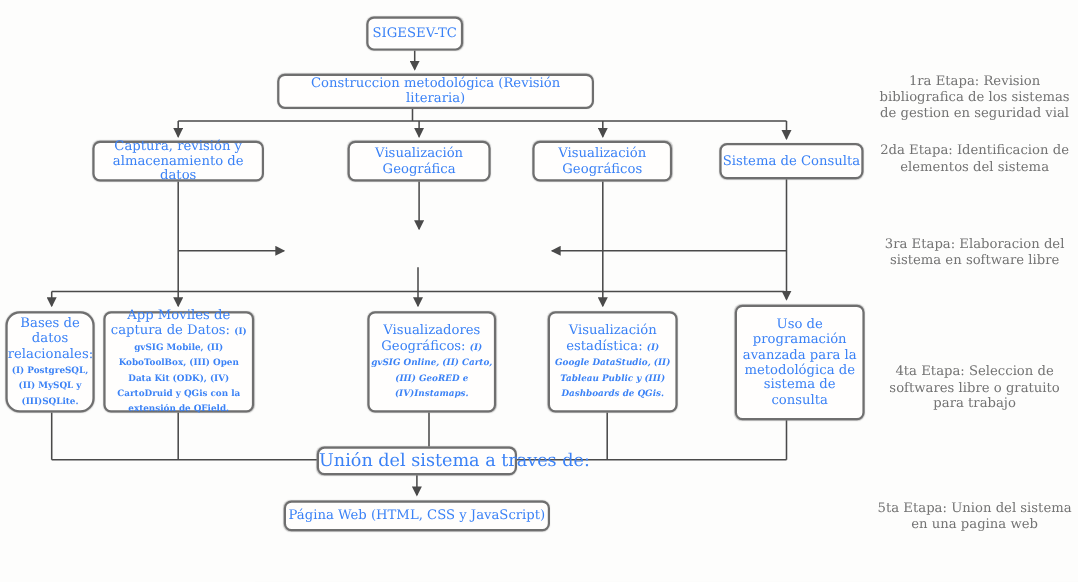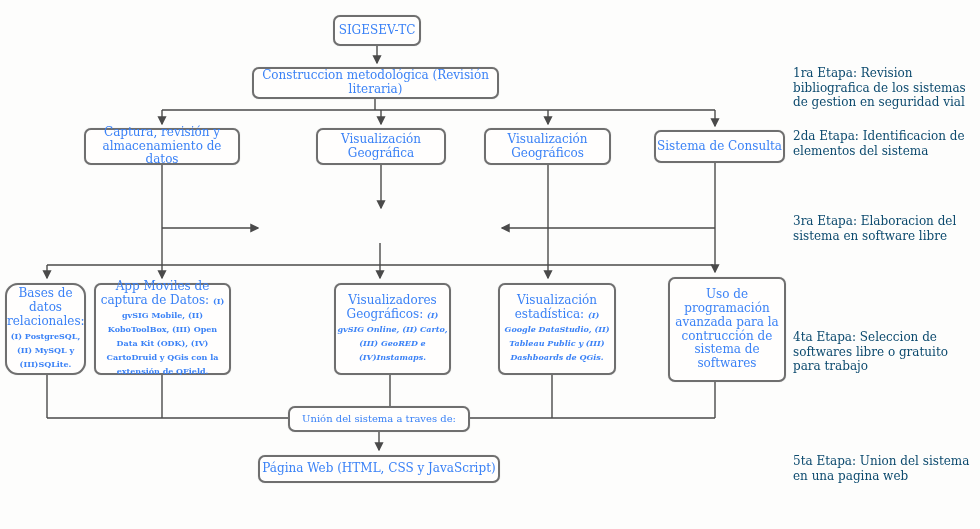--- a/index.html
+++ b/index.html
@@ -19,37 +19,37 @@
     padding:2px 0; color:#3b82f6;
     box-shadow:0 0 1px rgba(90,90,90,.35);
   }
   .node .inner { width:100%; }
   .nowrap { white-space:nowrap; }
   .h { font-size:12px; }
   .d { font-size:8px; font-weight:bold; }
   .d.it { font-style:italic; }
   
   #n-root        { left:333px; top:15px;  width:88px;  height:31px; }
-  #n-construction{ left:252px; top:67px;  width:247px; height:32px; }
+  #n-construction{ left:252px; top:67px;  width:288px; height:32px; }
   #n-capture     { left:84px;  top:128px; width:156px; height:37px; }
   #n-geoviz      { left:316px; top:128px; width:130px; height:37px;justify-content:center; }
   #n-statviz     { left:484px; top:128px; width:127px; height:37px; }
   #n-query       { left:654px; top:130px; width:131px; height:33px; }
   #n-free        { left:263px; top:213px; width:234px; height:30px; font-size:12.5px; }
   #n-databases   { left:5px;   top:283px; width:81px;  height:92px;border-radius:13px; }
   #n-mobile      { left:94px;  top:283px; width:137px; height:92px; }
   #n-geoviewers  { left:334px; top:283px; width:117px; height:92px; }
   #n-stattools   { left:498px; top:283px; width:118px; height:92px; }
   #n-programming { left:668px; top:277px; width:118px; height:105px; }
-  #n-union       { left:288px; top:406px; width:182px; height:26px; font-size:10px; }
+  #n-union       { left:288px; top:406px; width:182px; height:26px; font-size:16px; }
   #n-web         { left:258px; top:455px; width:242px; height:28px; }
   
   .stage {
     position:absolute; left:793px; width:186px;
-    font-size:12px; line-height:1.22; color:#0c4a6e;
+    text-align:center; font-size:12px; line-height:1.22; color:#737373;
   }
   #stage1 { top:66px; }
   #stage2 { top:129px; }
   #stage3 { top:214px; }
   #stage4 { top:317px;margin-top:13px; }
   #stage5 { top:454px; }
 </style>
 </head>
 <body>
 
@@ -137,21 +137,21 @@
   </div>
 
   <div class="node" id="n-stattools">
     <div class="inner">
       <span class="h">Visualización estadística:</span> 
       <span class="d it">(I) Google DataStudio, (II) Tableau Public y (III) Dashboards de QGis.</span>
     </div>
   </div>
 
   <div class="node" id="n-programming">
-    <div class="inner">Uso de programación avanzada para la contrucción de sistema de softwares</div>
+    <div class="inner">Uso de programación avanzada para la metodológica de sistema de consulta</div>
   </div>
 
   <div class="node" id="n-union">
     <div class="inner nowrap">Unión del sistema a traves de:</div>
   </div>
 
   <div class="node" id="n-web">
     <div class="inner nowrap">Página Web (HTML, CSS y JavaScript)</div>
   </div>
 

